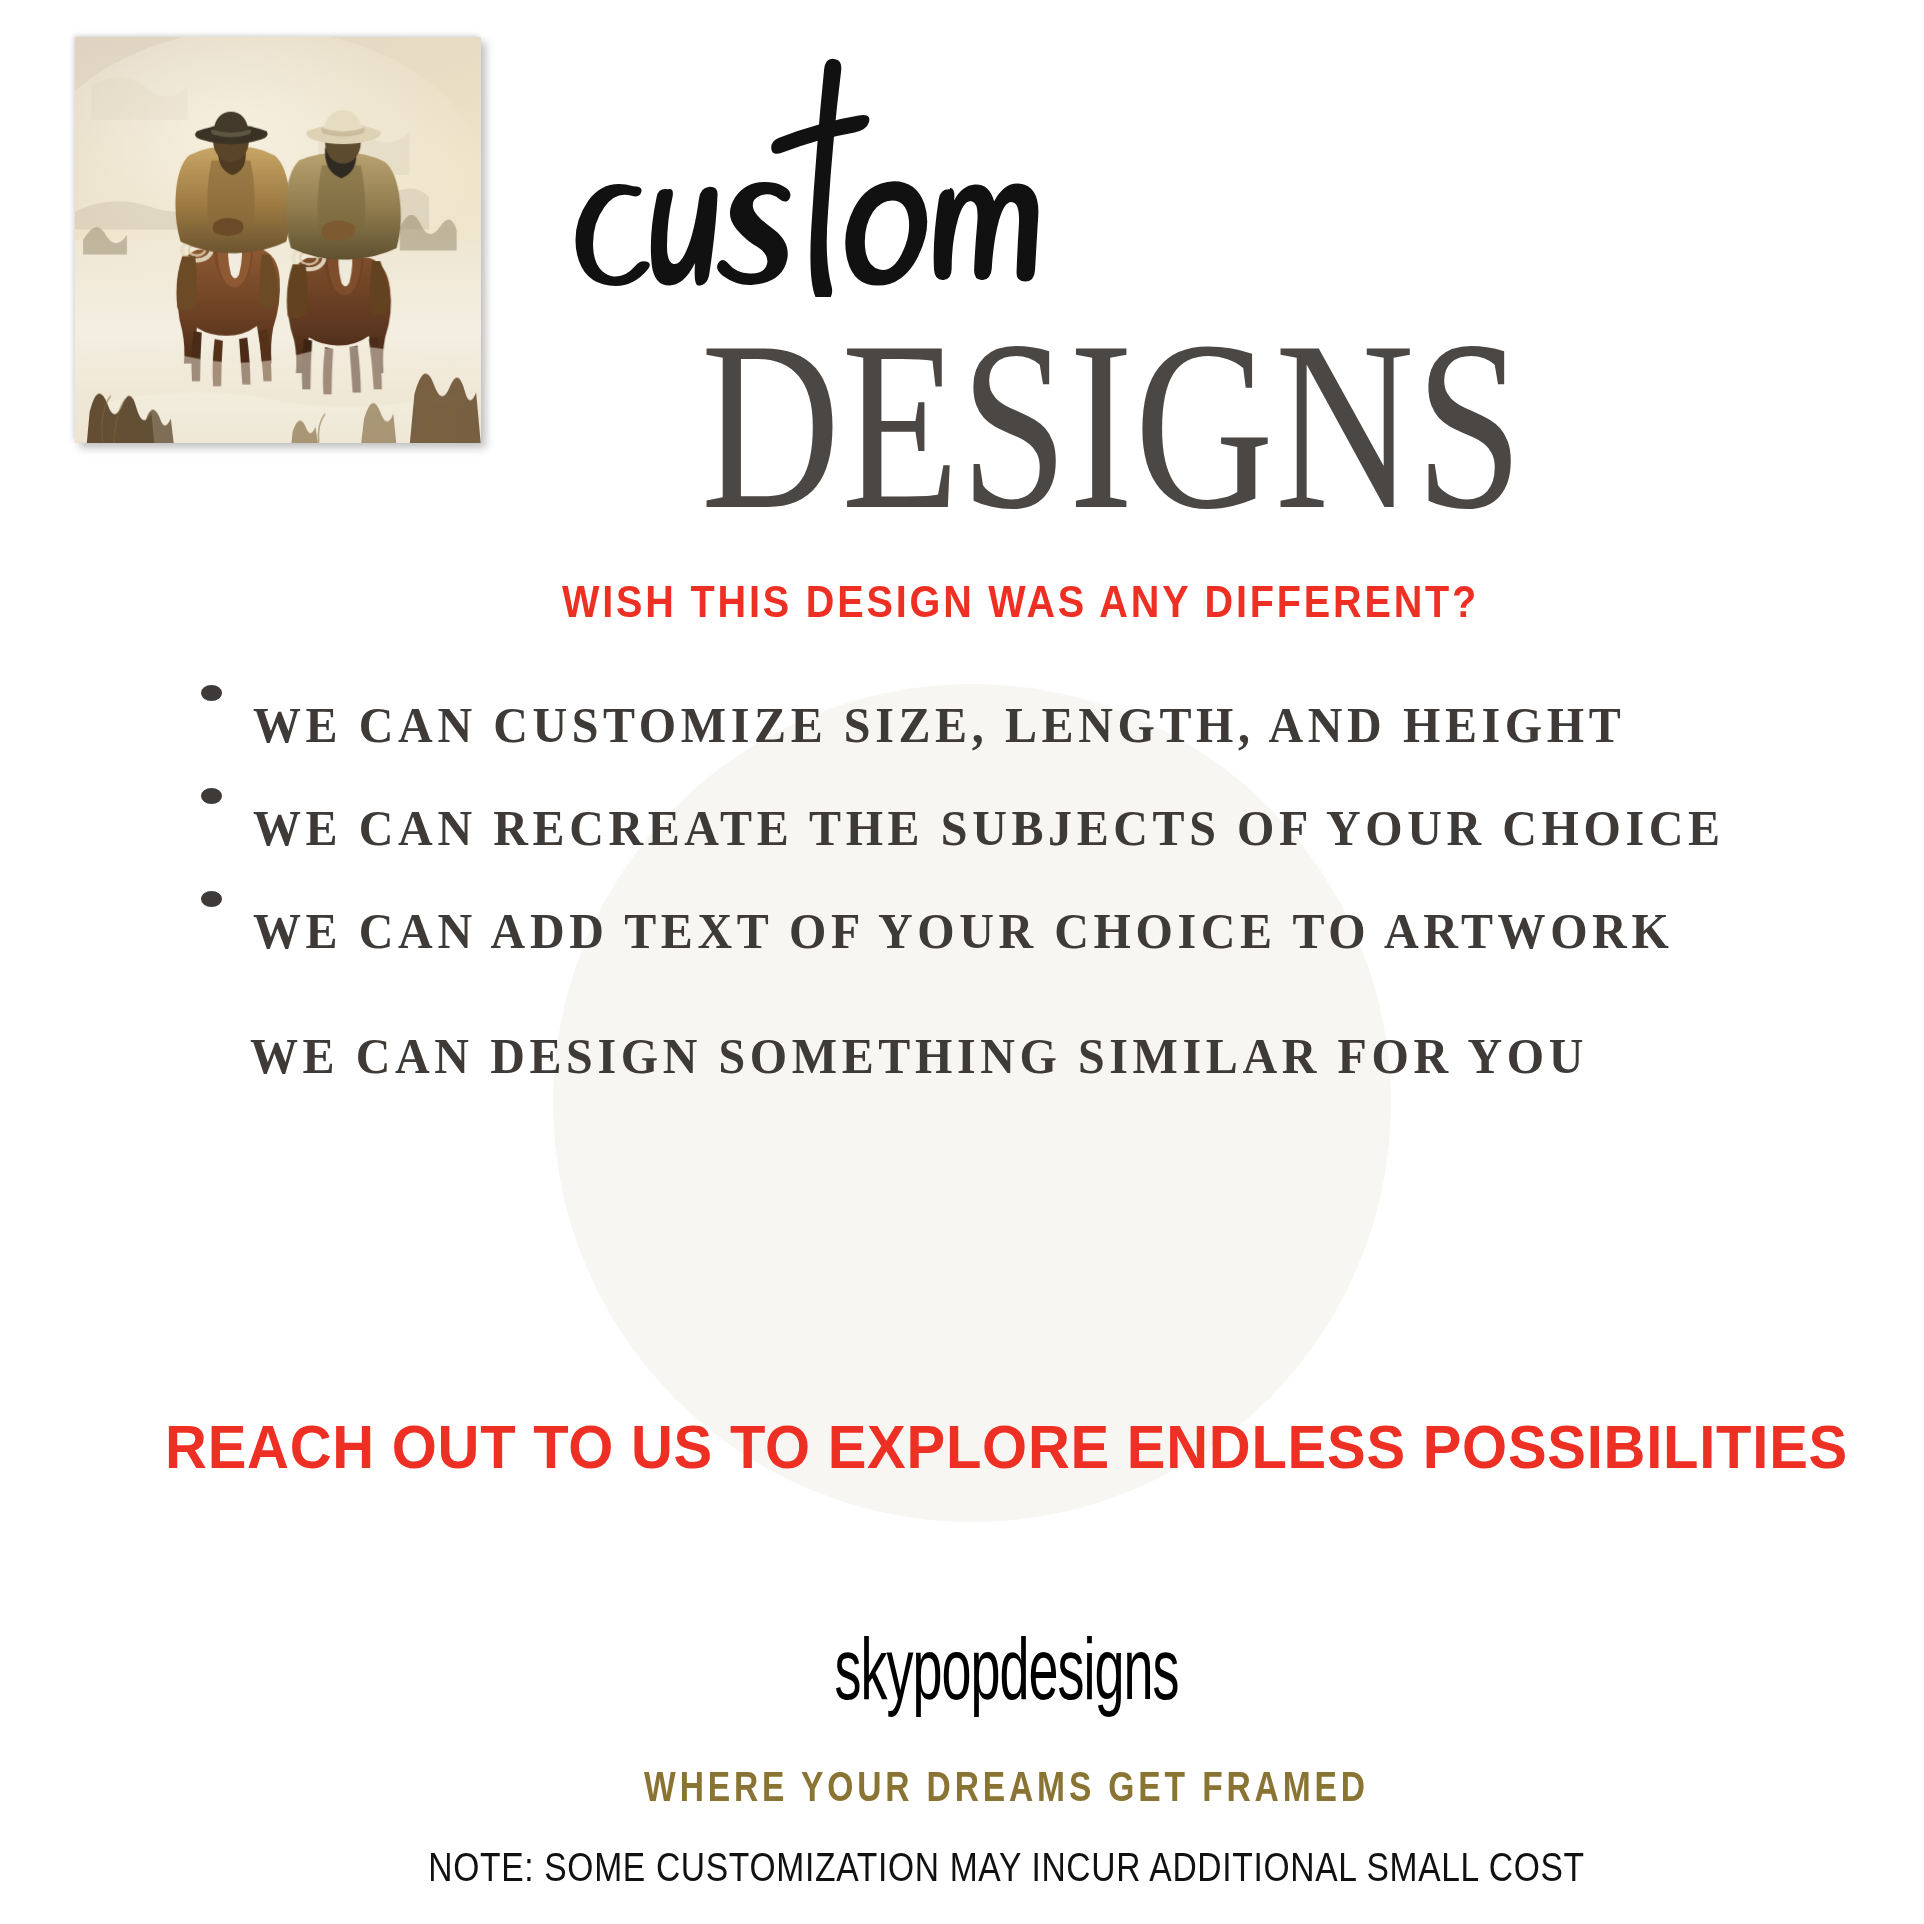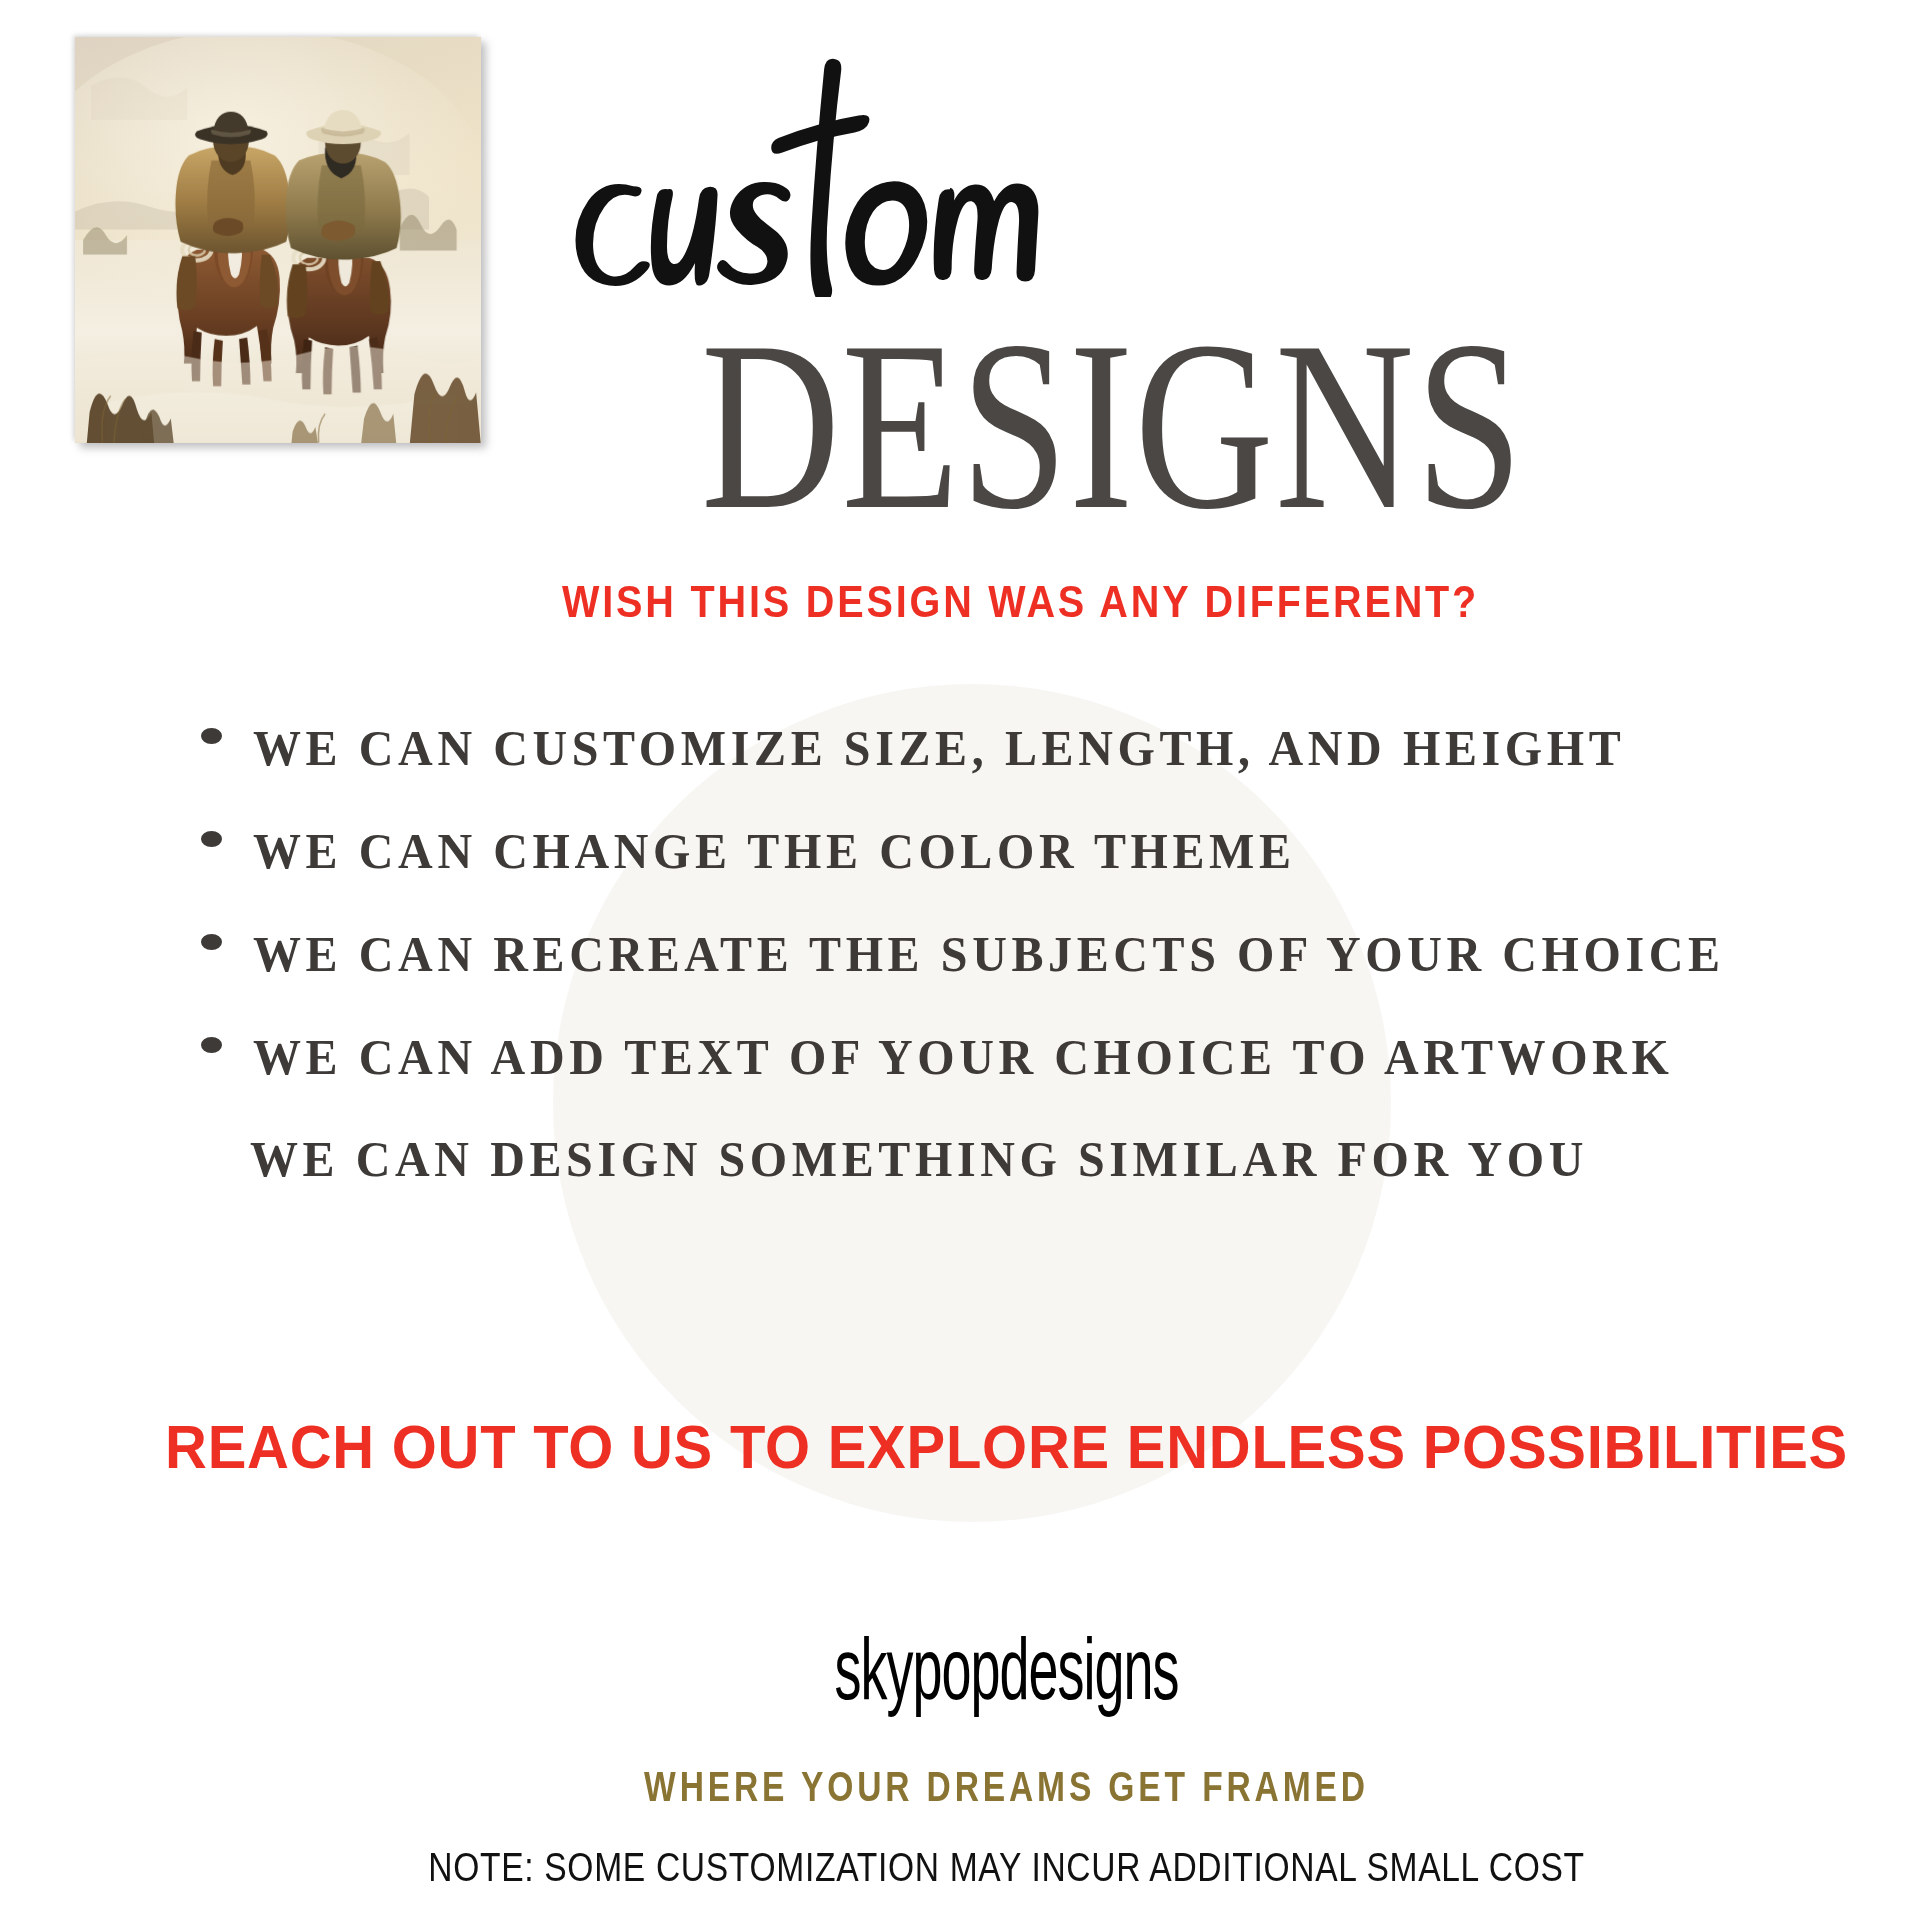--- a/index.html
+++ b/index.html
@@ -102,21 +102,21 @@
   
   #bullets {
     position: absolute;
     left: 157px;
     top: 696px;
     width: 1684px;
     z-index: 2;
   }
   .bullet-row {
     display: flex;
-    align-items: center;
+    align-items: flex-start;
     height: 103px;
   }
   .bullet-dot {
     width: 21px;
     height: 16px;
     border-radius: 50%;
     background: #3d3a38;
     margin-right: 30.5px;
     flex: 0 0 auto;
     position: relative;
@@ -399,24 +399,20 @@
   </div>
 
   <div id="designs-word">DESIGNS</div>
 
   <div id="wish-line">WISH  THIS  DESIGN  WAS ANY DIFFERENT?</div>
 
   <div id="bullets">
     <div class="bullet-row">
       <span class="bullet-dot"></span>
       <span class="bullet-text">WE CAN CUSTOMIZE SIZE, LENGTH, AND HEIGHT</span>
-    </div>
-    <div class="bullet-row">
-      <span class="bullet-dot"></span>
-      <span class="bullet-text">WE CAN CHANGE THE COLOR THEME</span>
     </div>
     <div class="bullet-row">
       <span class="bullet-dot"></span>
       <span class="bullet-text">WE CAN RECREATE THE SUBJECTS OF YOUR CHOICE</span>
     </div>
     <div class="bullet-row">
       <span class="bullet-dot"></span>
       <span class="bullet-text">WE CAN ADD TEXT OF YOUR CHOICE TO ARTWORK</span>
     </div>
     <div id="sublist-line">WE CAN DESIGN SOMETHING SIMILAR FOR YOU</div>

